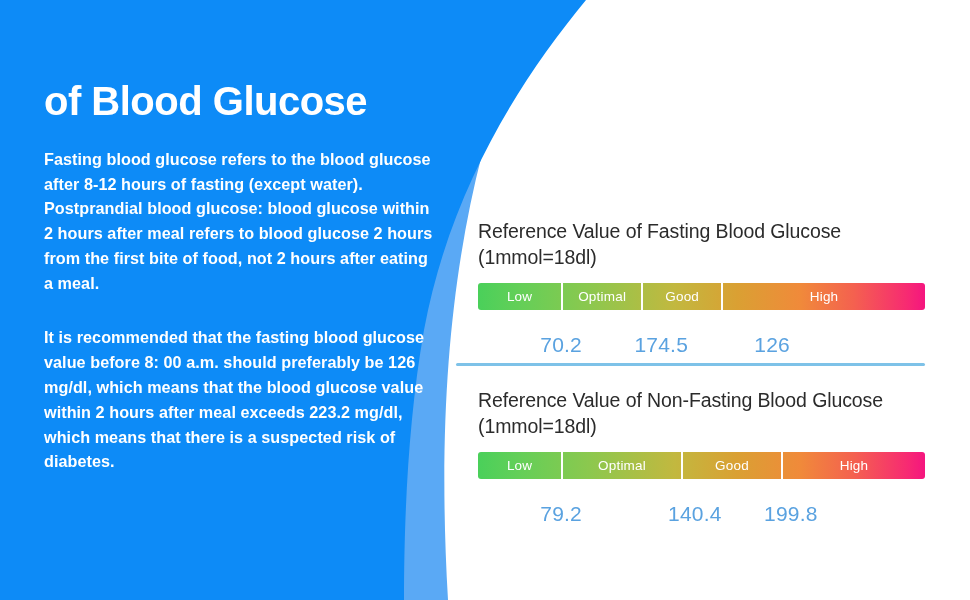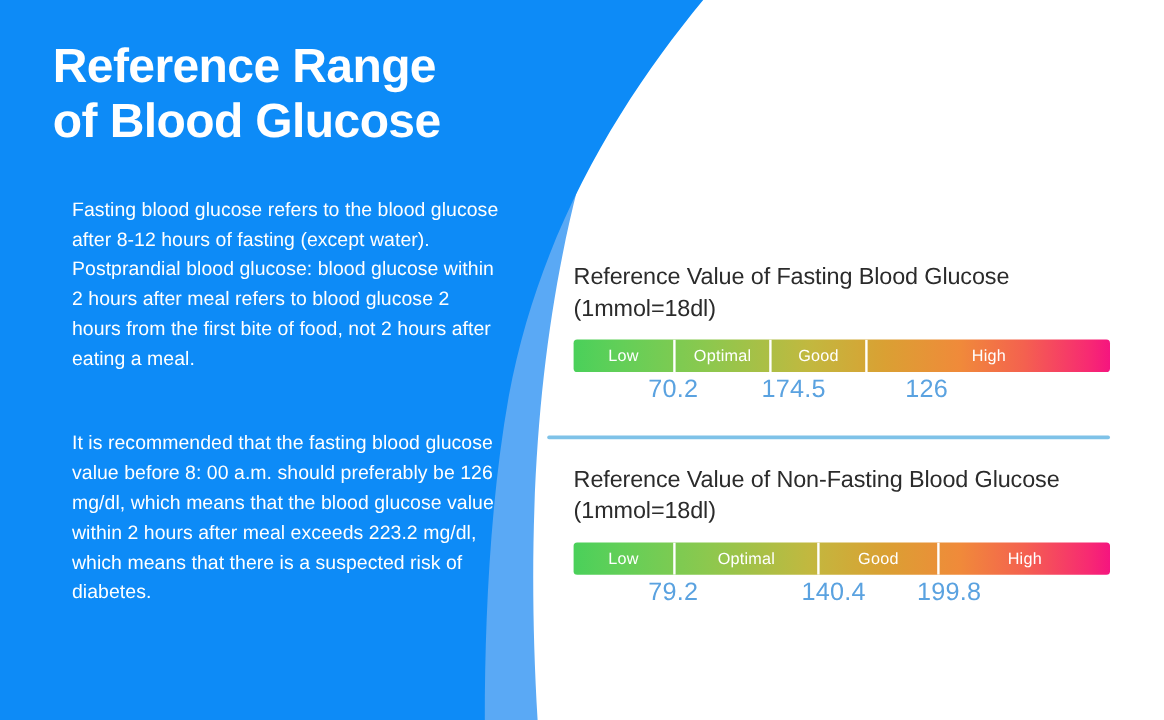--- a/index.html
+++ b/index.html
@@ -44,26 +44,26 @@
   }
   .note-label {
     margin: 0;
     padding-top: 42px;
     color: #ffffff;
     font-size: 19px;
     font-weight: bold;
     letter-spacing: 0.4px;
   }
   .note-para {
-    margin: 16px;
+    margin: 0;
     padding-top: 22px;
     color: #ffffff;
     font-size: 16.2px;
     line-height: 1.53;
-    font-weight: normal;
+    font-weight: bold;
     letter-spacing: 0.05px;
   }
   .note-para.second {
     padding-top: 30px;
   }
 
   
   .right-content {
     position: absolute;
     left: 478px;
@@ -131,20 +131,21 @@
     color: #ffffff;
     font-size: 13.5px;
     letter-spacing: 0.2px;
     white-space: nowrap;
   }
 
   .ticks {
     position: relative;
     height: 32px;
     width: 447px;
+    margin-top: 20px;
   }
   .tick {
     position: absolute;
     top: 3px;
     transform: translateX(-50%);
     color: #5aa2e0;
     font-size: 21px;
     letter-spacing: 0.2px;
     white-space: nowrap;
   }
@@ -154,21 +155,21 @@
 
 <div id="page">
 
   <svg id="bg-shapes" viewBox="0 0 970 600" aria-hidden="true">
     <path fill="#5aa9f5" d="M0,0 L535,0 C470,150 432,330 448,600 L0,600 Z"></path>
     <path fill="#0d8bf7" d="M0,0 L586,0 C520,80 450,190 424,330 C408,420 404,520 404,600 L0,600 Z"></path>
   </svg>
 
   <div class="left-content">
     <h1 class="title">
-      <span>Reference Range</span><br>
+      <br>
       <span>of Blood Glucose</span>
     </h1>
 
 
     <p class="note-para">Fasting blood glucose refers to the blood glucose after 8-12 hours of fasting (except water). Postprandial blood glucose: blood glucose within 2 hours after meal refers to blood glucose 2 hours from the first bite of food, not 2 hours after eating a meal.</p>
 
     <p class="note-para second">It is recommended that the fasting blood glucose value before 8: 00 a.m. should preferably be 126 mg/dl, which means that the blood glucose value within 2 hours after meal exceeds 223.2 mg/dl, which means that there is a suspected risk of diabetes.</p>
   </div>
 
   <div class="right-content">

